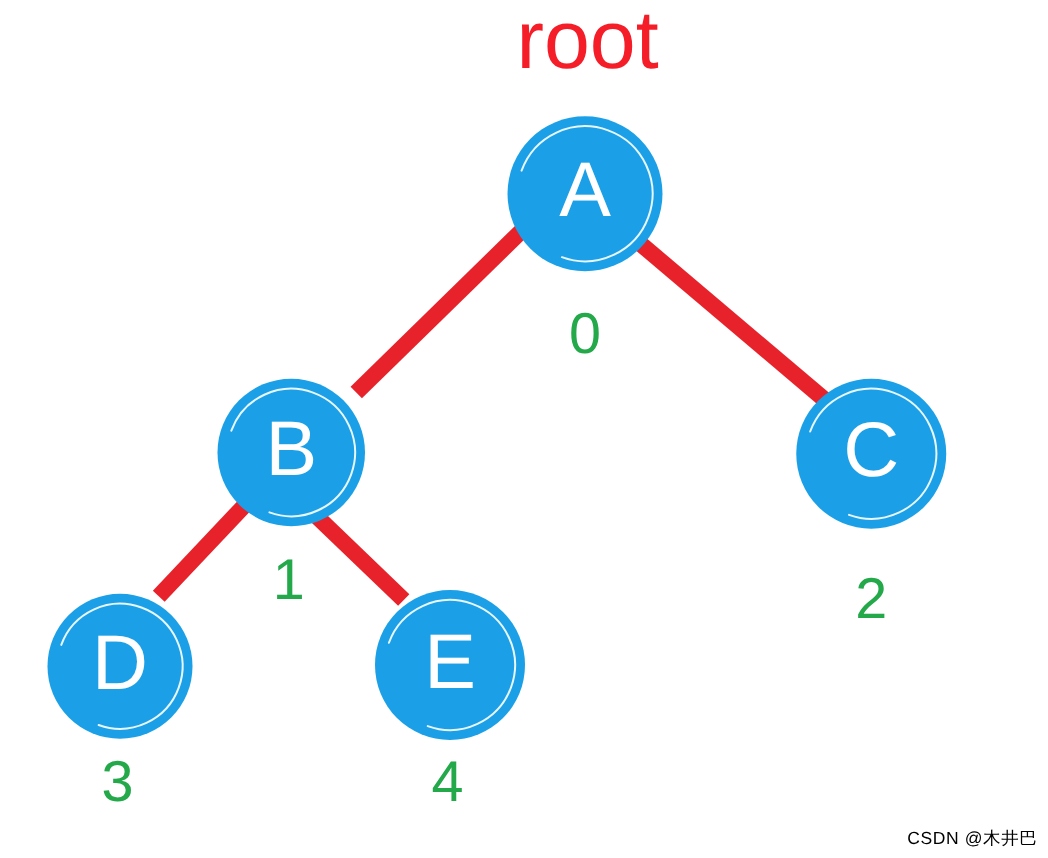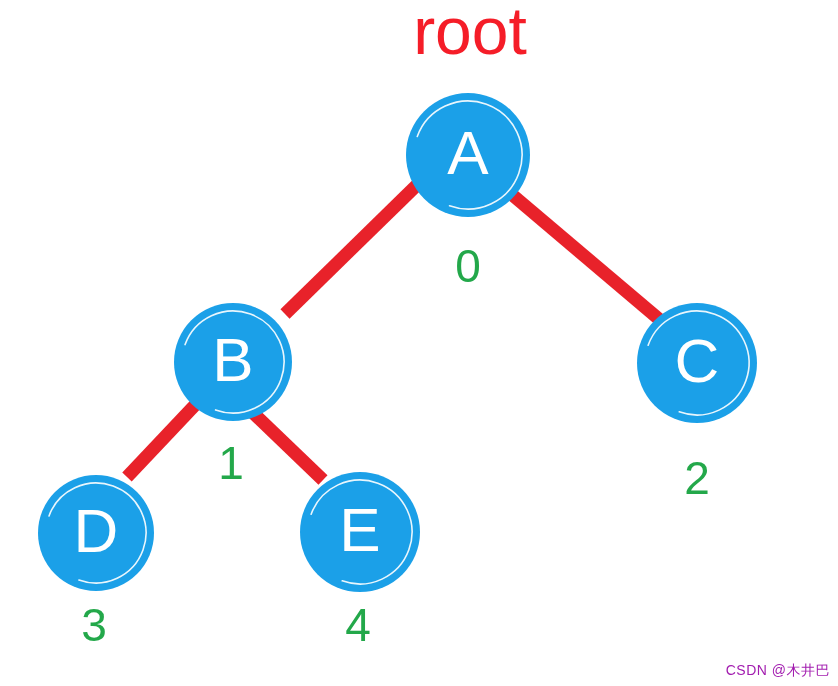--- a/index.html
+++ b/index.html
@@ -58,21 +58,21 @@
     line-height: 1;
     font-weight: 400;
     font-family: "Liberation Sans", sans-serif;
     user-select: none;
   }
   .watermark {
     position: absolute;
     right: 8px;
     bottom: 6px;
     font-size: 14px;
-    color: #a21caf;
+    color: #000000;
     font-family: "Liberation Sans", sans-serif;
     letter-spacing: 0.5px;
     user-select: none;
     white-space: nowrap;
   }
 </style>
 </head>
 <body>
 
 <div id="canvas">

